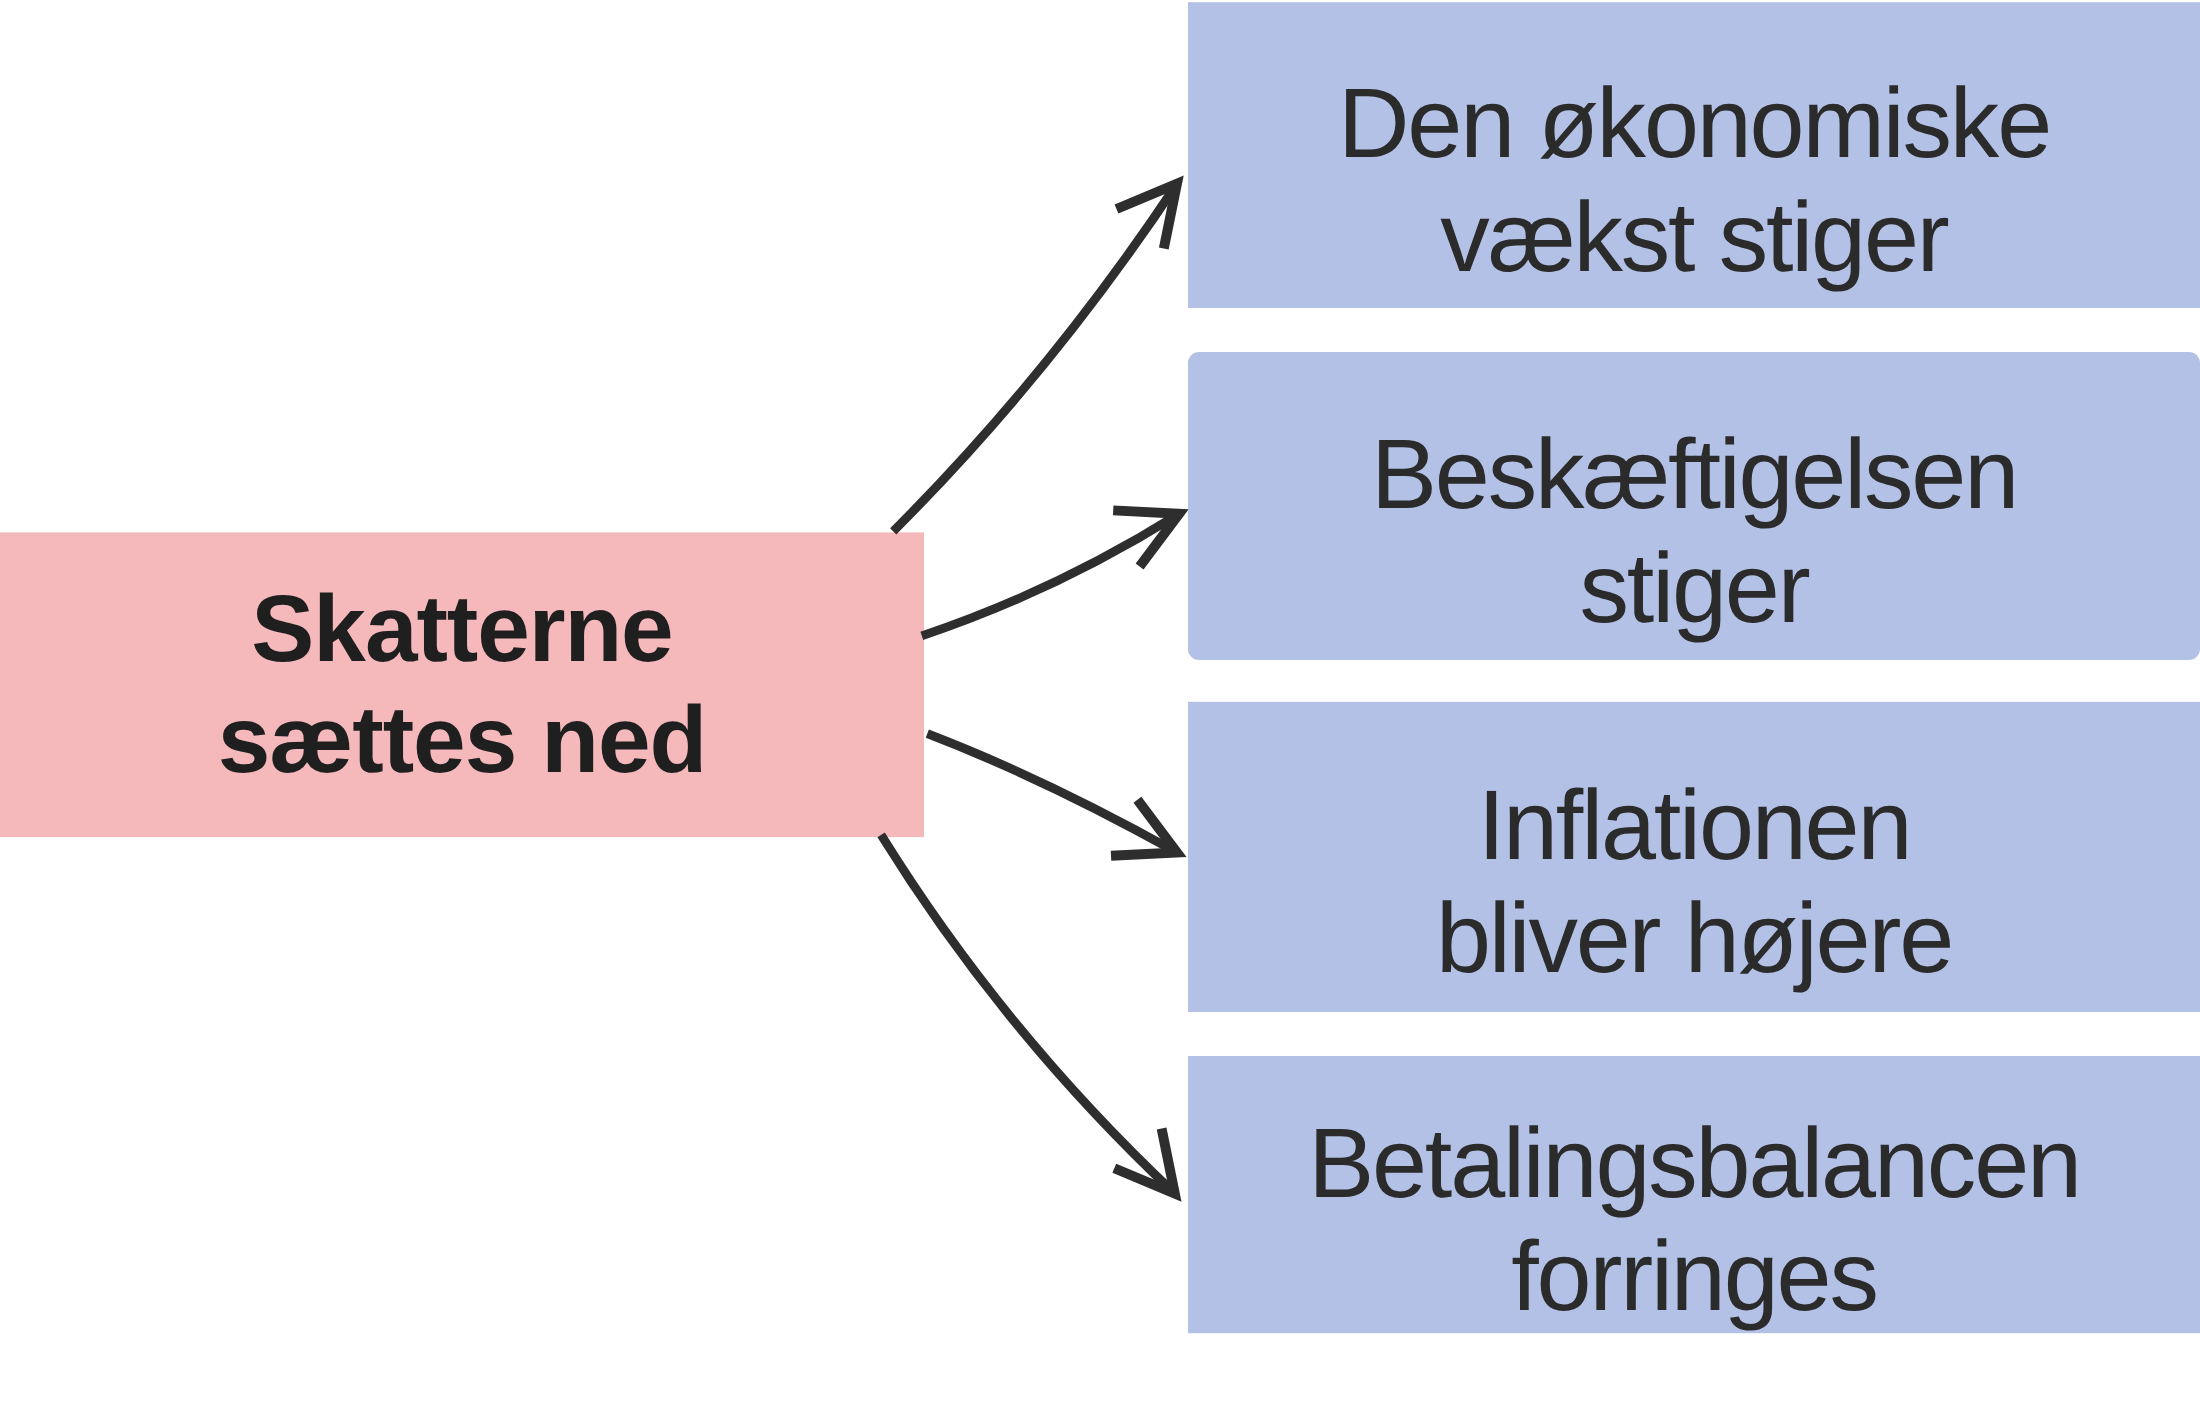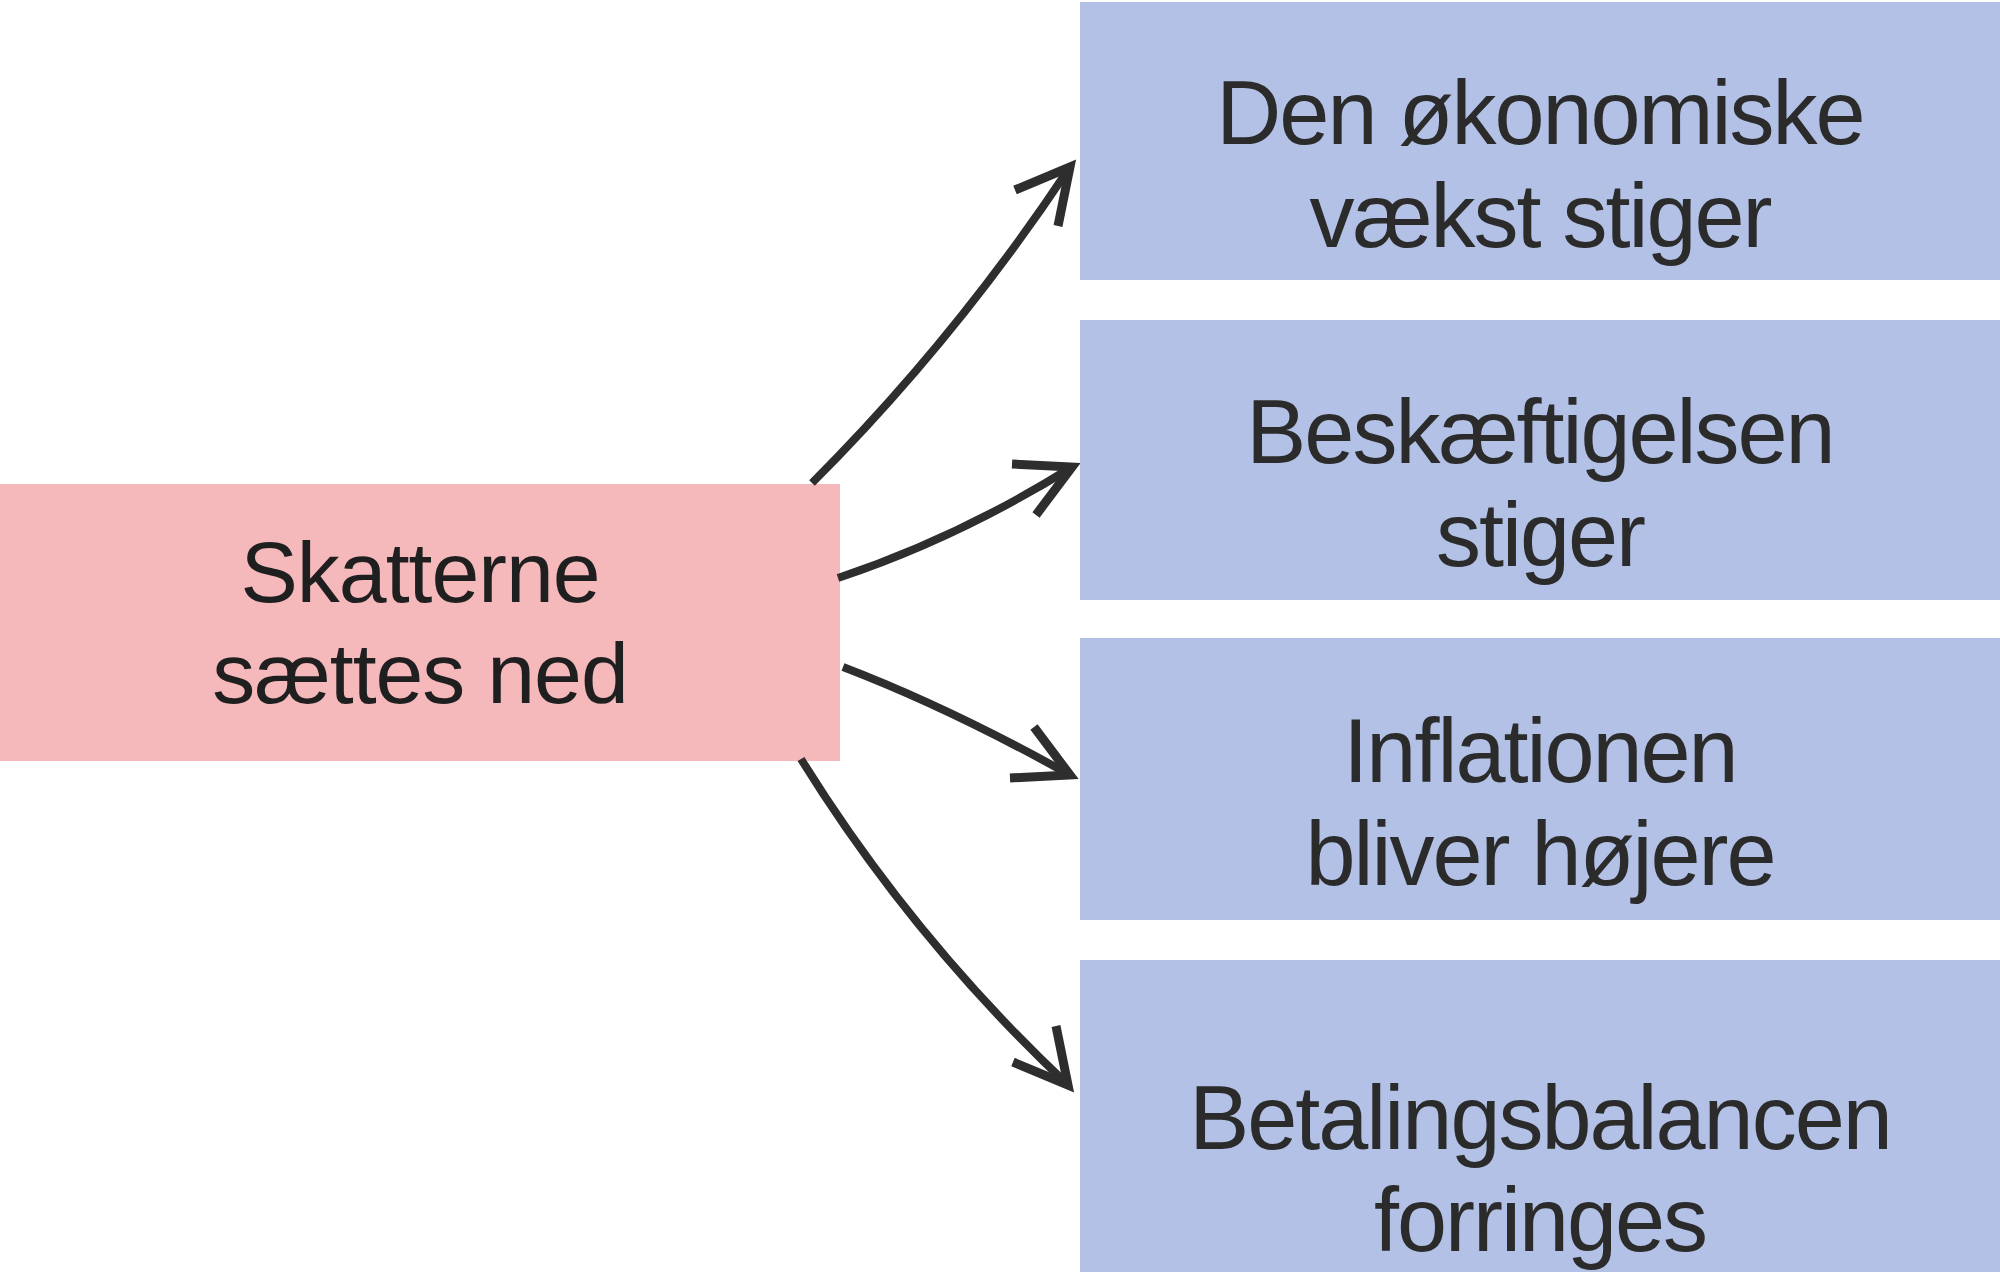--- a/index.html
+++ b/index.html
@@ -21,40 +21,40 @@
     top: 484px;
     width: 840px;
     height: 277px;
     background: var(--cause-bg, #f5b9bc);
     display: flex;
     align-items: center;
     justify-content: center;
   }
   .cause-label {
     font-size: 86px;
-    font-weight: 400;
+    font-weight: 700;
     line-height: 1.17;
     letter-spacing: -1px;
     color: var(--cause-text, #1f1f1f);
     text-align: center;
     white-space: pre-line;
   }
   .effect-box {
     position: absolute;
     left: 1080px;
     width: 920px;
     background: var(--effect-bg, #b2c1e5);
     display: flex;
     align-items: center;
     justify-content: center;
   }
   .effect-box.b1 { top: 2px;   height: 278px; }
-  .effect-box.b2 { top: 320px; height: 280px; }
+  .effect-box.b2 { top: 320px; height: 280px; border-radius: 10px; }
   .effect-box.b3 { top: 638px; height: 282px; }
-  .effect-box.b4 { top: 960px; height: 312px; align-items: flex-end; }
+  .effect-box.b4 { top: 960px; height: 252px; }
   .effect-label {
     font-size: 90px;
     font-weight: 400;
     line-height: 1.14;
     letter-spacing: -2px;
     color: var(--effect-text, #2b2b2b);
     text-align: center;
     white-space: pre-line;
     margin-top: 48px;
   }

